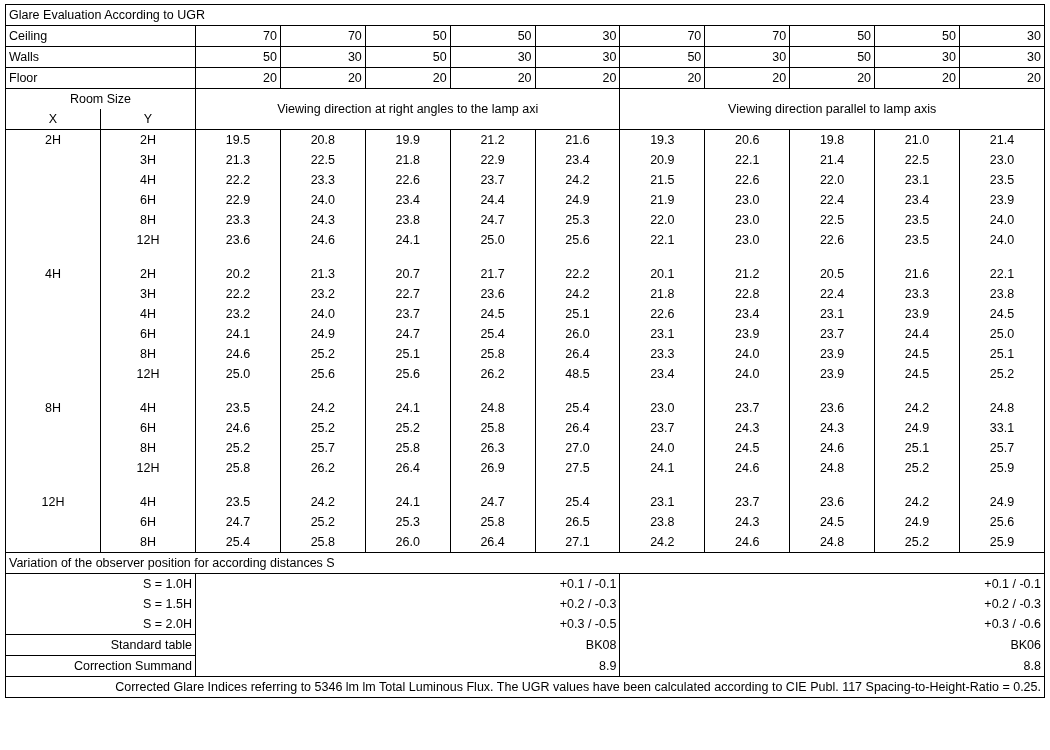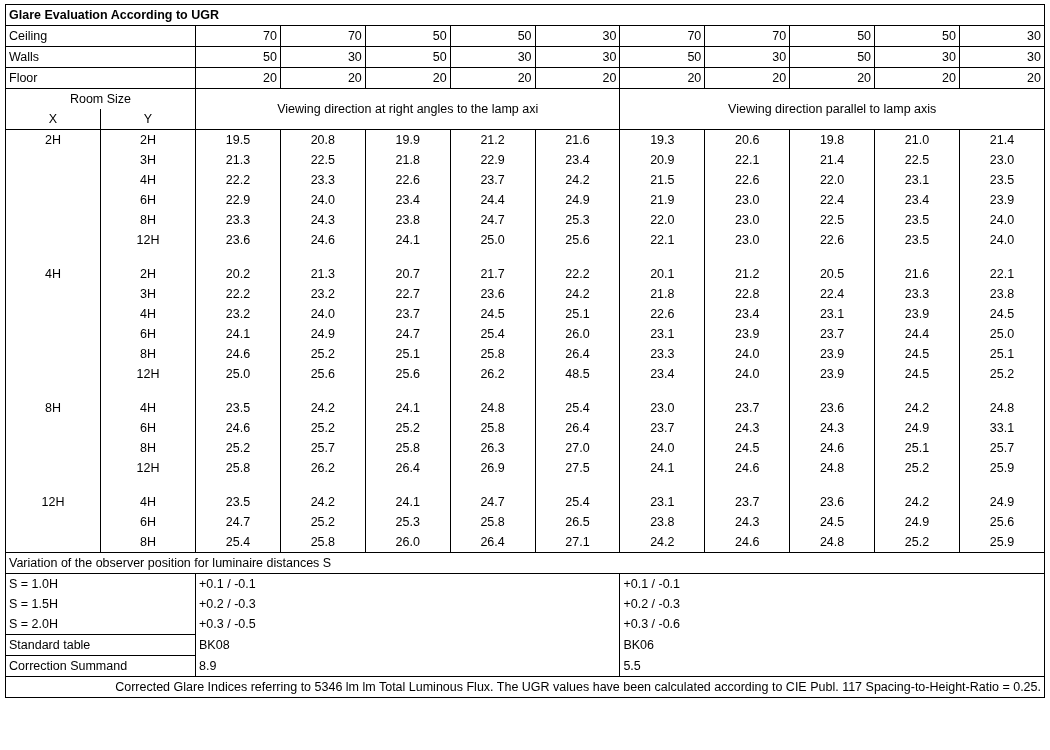--- a/index.html
+++ b/index.html
@@ -26,21 +26,21 @@
   }
   .ugr-table td {
     border: 1px solid #000;
     font-size: 12.5px;
     padding: 1px 3px;
     height: 18px;
     vertical-align: middle;
     line-height: 14px;
   }
   .title-cell {
-    font-weight: bold;
+    font-weight: normal;
     font-size: 13px;
     text-align: left;
     height: 20px;
   }
   .rowlabel {
     text-align: left;
     padding-left: 4px;
   }
   .num {
     text-align: right;
@@ -75,21 +75,21 @@
   .hdr-sub {
     text-align: center;
     font-size: 12.5px;
   }
   .vartitle {
     text-align: left;
     padding-left: 4px;
     font-size: 12.5px;
   }
   .small-ctr {
-    text-align: left;
+    text-align: right;
     font-size: 12.5px;
   }
   .no-border-bottom { border-bottom: none !important; }
   .no-border-top { border-top: none !important; }
 </style>
 </head>
 <body>
 
 <div class="page">
   <table class="ugr-table">
@@ -474,21 +474,21 @@
       <td class="data-cell nb">26.4</td>
       <td class="data-cell nb">27.1</td>
       <td class="data-cell nb nb-l">24.2</td>
       <td class="data-cell nb">24.6</td>
       <td class="data-cell nb">24.8</td>
       <td class="data-cell nb">25.2</td>
       <td class="data-cell nb">25.9</td>
     </tr>
 
     <tr>
-      <td class="vartitle" colspan="12">Variation of the observer position for luminaire distances S</td>
+      <td class="vartitle" colspan="12">Variation of the observer position for according distances S</td>
     </tr>
 
     <tr>
       <td class="small-ctr nb nb-l" colspan="2">S = 1.0H</td>
       <td class="small-ctr nb nb-l" colspan="5">+0.1 / -0.1</td>
       <td class="small-ctr nb nb-l" colspan="5">+0.1 / -0.1</td>
     </tr>
     <tr>
       <td class="small-ctr nb nb-l" colspan="2">S = 1.5H</td>
       <td class="small-ctr nb nb-l" colspan="5">+0.2 / -0.3</td>
@@ -502,21 +502,21 @@
 
     <tr>
       <td class="small-ctr" colspan="2">Standard table</td>
       <td class="small-ctr nb nb-l" colspan="5">BK08</td>
       <td class="small-ctr nb nb-l" colspan="5">BK06</td>
     </tr>
 
     <tr>
       <td class="small-ctr" colspan="2">Correction Summand</td>
       <td class="small-ctr nb nb-l" colspan="5">8.9</td>
-      <td class="small-ctr nb nb-l" colspan="5">5.5</td>
+      <td class="small-ctr nb nb-l" colspan="5">8.8</td>
     </tr>
 
     <tr>
       <td class="footer-cell" colspan="12">Corrected Glare Indices referring to 5346 lm lm Total Luminous Flux. The UGR values have been calculated according to CIE Publ. 117     Spacing-to-Height-Ratio = 0.25.</td>
     </tr>
   </tbody>
     </table>
 </div>
 
 </body></html>

